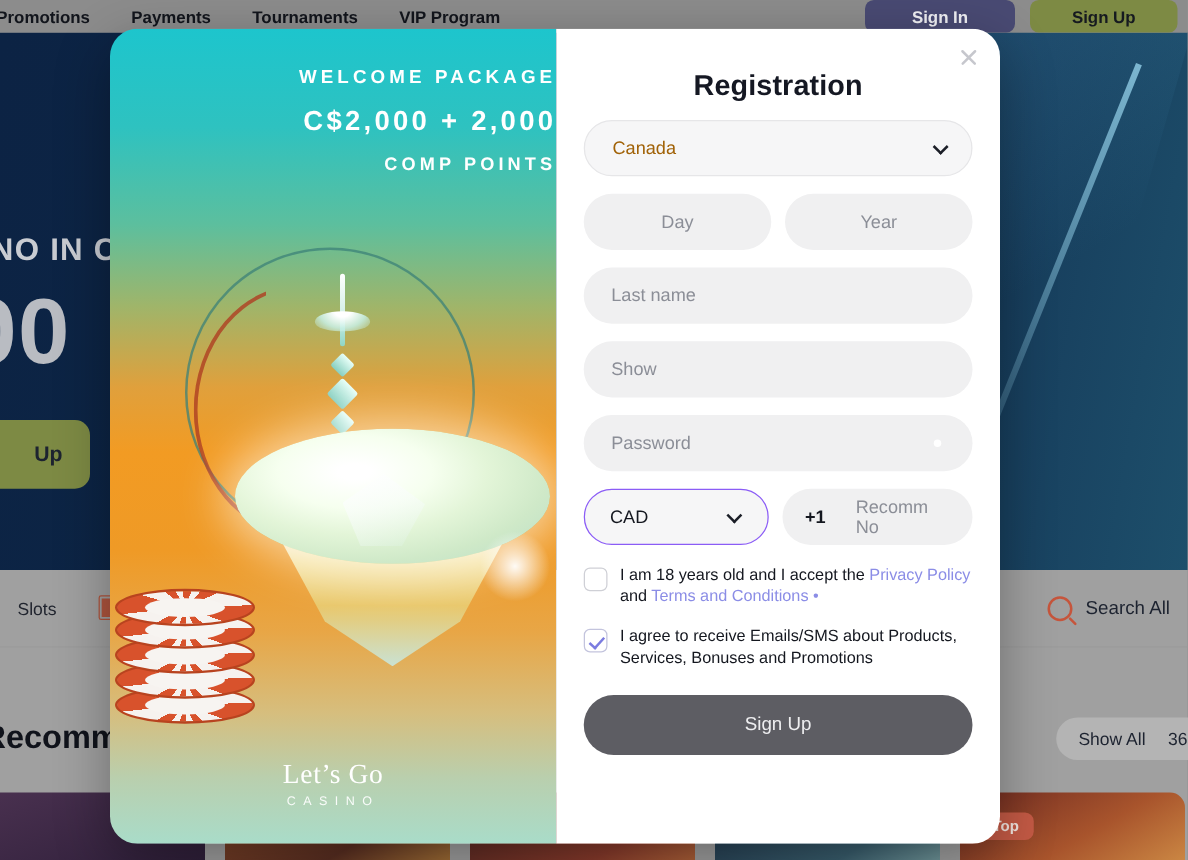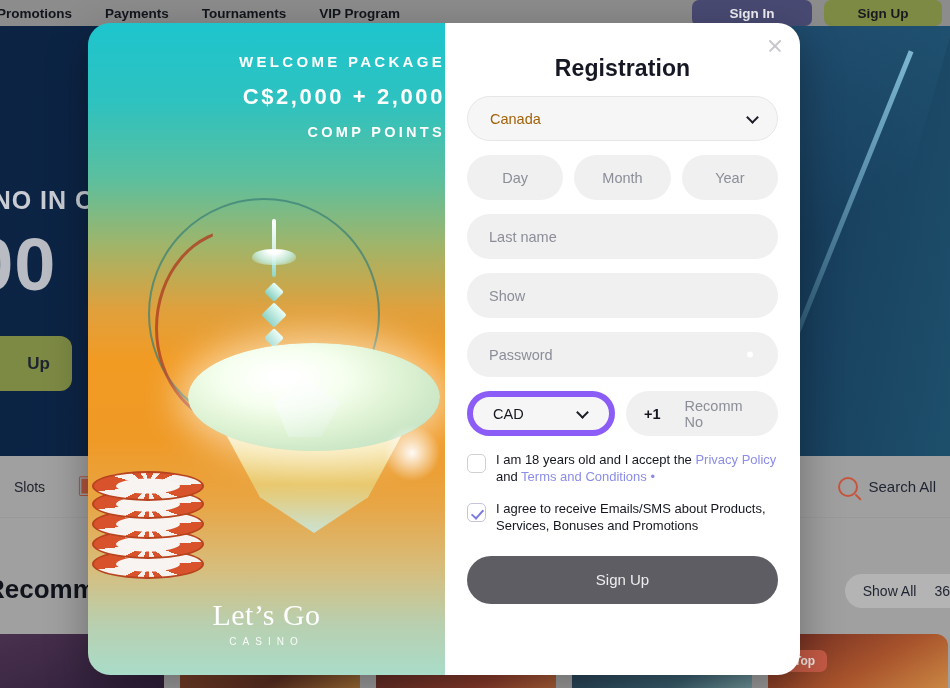--- a/index.html
+++ b/index.html
@@ -223,21 +223,21 @@
     background: #f7f4f1;
   }
   .k0 { top: 78px; } .k1 { top: 58px; } .k2 { top: 38px; }
   .k3 { top: 18px; } .k4 { top: 0px; }
 
   .logo {
     position: absolute; left: 0; right: 0; bottom: 28px; text-align: center; z-index: 5;
   }
   .logo-main {
     font-family: "Liberation Serif", serif;
-    font-size: 30px; color: #ffffff; letter-spacing: .5px;
+    font-size: 22px; color: #ffffff; letter-spacing: .5px;
   }
   .logo-sub {
     font-size: 10px; letter-spacing: 6px; color: rgba(255,255,255,.92); margin-top: 4px;
   }
 
   
   .form-panel {
     width: 355px; background: #ffffff; position: relative;
     padding: 0 22px;
   }
@@ -288,21 +288,21 @@
   .dob-row { display: flex; gap: 11px; margin-top: 14px; }
   .dob {
     flex: 1; height: 45px; border-radius: 23px; background: #f0f0f1;
     display: flex; align-items: center; justify-content: center;
     font-size: 14.5px; color: #8b8e97;
   }
 
   .cur-row { display: flex; gap: 11px; margin-top: 14px; }
   .cur-box {
     width: 148px; height: 45px; border-radius: 23px; background: #f6f6f7;
-    border: 6px solid #8b5cf6;
+    border: 1px solid #8b5cf6;
     display: flex; align-items: center; padding: 0 20px; position: relative;
     font-size: 14.5px; color: #14171f;
   }
   .cur-box .chev { right: 22px; }
   .phone-box {
     flex: 1; height: 45px; border-radius: 23px; background: #f0f0f1;
     display: flex; align-items: center; padding: 0 18px; gap: 24px;
     font-size: 14.5px;
   }
   .pcode { color: #14171f; font-weight: 600; }
@@ -436,21 +436,20 @@
 
     <div class="form-title">Registration</div>
 
     <div class="field bordered">
       <span class="val">Canada</span>
       <span class="chev"></span>
     </div>
 
     <div class="dob-row">
       <div class="dob">Day</div>
-      <div class="dob">Month</div>
       <div class="dob">Year</div>
     </div>
 
 
     <div class="field">
       <span class="ph">Last name</span>
     </div>
 
     <div class="field">
       <span class="ph">Show</span>

